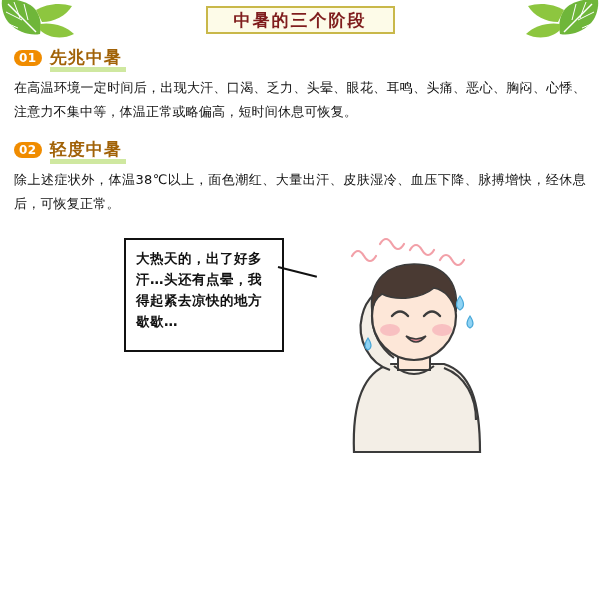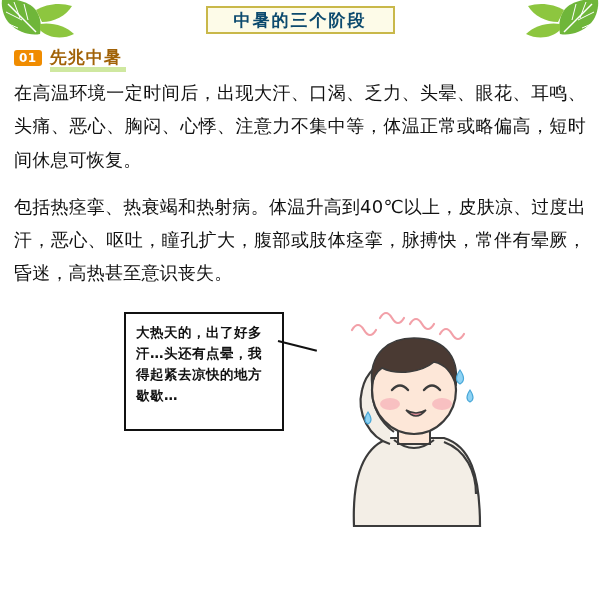--- a/index.html
+++ b/index.html
@@ -25,21 +25,21 @@
     align-items: center;
     justify-content: center;
     background: #ffffff;
   }
   .title-box {
     border: 2px solid #c9b84a;
     background: #fdfbe8;
     padding: 3px 26px;
     font-size: 17px;
     font-weight: bold;
-    color: #0c4a6e;
+    color: #7f1d1d;
     letter-spacing: 2px;
     line-height: 1.1;
     position: relative;
     z-index: 3;
   }
   .leaf-left, .leaf-right {
     position: absolute;
     top: -2px;
     width: 92px;
     height: 44px;
@@ -58,21 +58,21 @@
     align-items: center;
     gap: 8px;
     margin-bottom: 6px;
     position: relative;
   }
   .num-badge {
     background: #f08c00;
     color: #ffffff;
     font-size: 12px;
     font-weight: bold;
-    border-radius: 3px;
+    border-radius: 8px;
     padding: 2px 5px 1px 5px;
     line-height: 1.1;
     letter-spacing: 0.5px;
     font-family: "DejaVu Sans", "Liberation Sans", sans-serif;
   }
   .sec-title {
     font-size: 17px;
     font-weight: bold;
     color: #a16207;
     letter-spacing: 1px;
@@ -83,41 +83,41 @@
   .sec-title .underline {
     position: absolute;
     left: 0;
     right: -4px;
     bottom: -2px;
     height: 5px;
     background: #cfe8a0;
     z-index: -1;
   }
   .sec-body {
-    font-size: 18px;
+    font-size: 13px;
     line-height: 1.85;
     color: #111111;
     text-align: justify;
     letter-spacing: 0.2px;
   }
 
   
   .illus {
     position: relative;
     height: 225px;
     margin-top: -2px;
   }
   .bubble {
     position: absolute;
     left: 110px;
     top: 10px;
     width: 160px;
     border: 2px solid #111;
     background: #fff;
-    padding: 8px 10px 24px 10px;
+    padding: 8px 10px 18px 10px;
     font-size: 13.5px;
     line-height: 1.55;
     color: #111;
     font-weight: bold;
     letter-spacing: 0.5px;
   }
   .bubble .tail {
     position: absolute;
     right: -36px;
     top: 26px;
@@ -187,23 +187,32 @@
     <div class="sec-head">
       <span class="num-badge">01</span>
       <span class="sec-title">
         <span class="underline"></span>
         <span>先兆中暑</span>
       </span>
     </div>
     <div class="sec-body">在高温环境一定时间后，出现大汗、口渴、乏力、头晕、眼花、耳鸣、头痛、恶心、胸闷、心悸、注意力不集中等，体温正常或略偏高，短时间休息可恢复。</div>
   </div>
 
-
   <div class="section">
-    <div class="sec-body">包括热痉挛、热衰竭和热射病。体温升高到40℃以上，皮肤凉、过度出汗，恶心、呕吐，瞳孔扩大，腹部或肢体痉挛，脉搏快，常伴有晕厥，昏迷，高热甚至意识丧失。</div>
+    <div class="sec-head">
+      <span class="num-badge">02</span>
+      <span class="sec-title">
+        <span class="underline"></span>
+        <span>轻度中暑</span>
+      </span>
+    </div>
+    <div class="sec-body">除上述症状外，体温38℃以上，面色潮红、大量出汗、皮肤湿冷、血压下降、脉搏增快，经休息后，可恢复正常。</div>
+  </div>
+
+  <div class="section">
   </div>
 
   <div class="illus">
 
     <div class="bubble">
       <span>大热天的，出了好多汗…头还有点晕，我得起紧去凉快的地方歇歇…</span>
       <span class="tail"></span>
     </div>
 
     <svg class="figure" viewBox="0 0 240 235">

